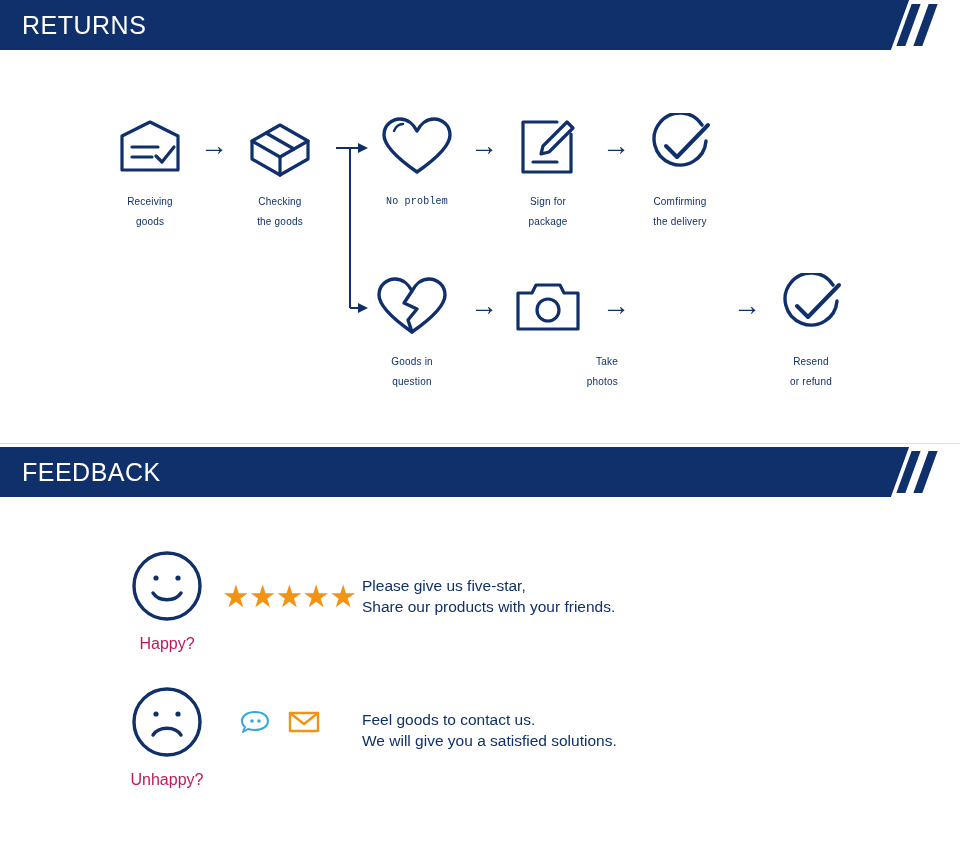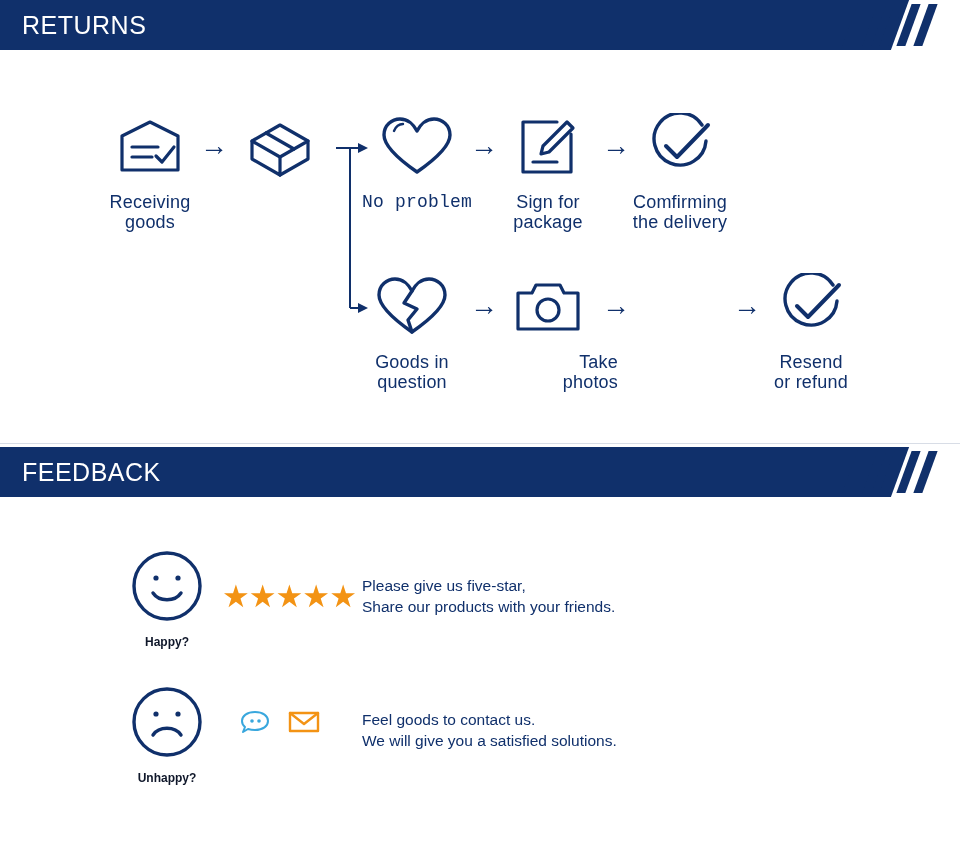--- a/index.html
+++ b/index.html
@@ -93,21 +93,21 @@
     width: 140px;
   }
   .node .art {
     height: 78px;
     display: flex;
     align-items: center;
     justify-content: center;
   }
   .node .caption {
     margin-top: 6px;
-    font-size: 18px;
+    font-size: 10px;
     line-height: 20px;
     color: #10306b;
     letter-spacing: 0.2px;
   }
 
   .arrow {
     position: absolute;
     color: #10306b;
   }
 
@@ -117,23 +117,22 @@
     width: 960px;
     height: 355px;
   }
   .face-block {
     position: absolute;
     width: 150px;
     text-align: center;
   }
   .face-label {
     margin-top: 8px;
-    font-size: 12px;
-    color: #0f172a;
-    font-weight: bold;
+    font-size: 16px;
+    color: #be185d;
   }
   .stars {
     position: absolute;
     font-size: 31px;
     letter-spacing: -1px;
     color: #f39314;
     line-height: 1;
     white-space: nowrap;
   }
   .msg {
@@ -204,20 +203,24 @@
 
     <div class="node" style="left:210px; top:58px;">
       <div class="art">
         <svg width="80" height="64" viewBox="0 0 80 64" fill="none" stroke="#10306b" stroke-width="3.2" stroke-linecap="round" stroke-linejoin="round">
           <path d="M12 26 L40 10 L68 26 L40 42 Z"></path>
           <path d="M12 26 L12 44 L40 60 L40 42"></path>
           <path d="M68 26 L68 44 L40 60"></path>
           <path d="M26 18 L54 34"></path>
         </svg>
       </div>
+      <div class="caption">
+        <div>Checking</div>
+        <div>the goods</div>
+      </div>
     </div>
 
     <div class="node" style="left:347px; top:58px;font-family:Liberation Mono, monospace;">
       <div class="art">
         <svg width="78" height="66" viewBox="0 0 78 66" fill="none" stroke="#10306b" stroke-width="3.4" stroke-linecap="round" stroke-linejoin="round">
           <path d="M39 58 C 16 42, 6 30, 6 21 C 6 11, 14 5, 22 5 C 30 5, 36 11, 39 17 C 42 11, 48 5, 56 5 C 64 5, 72 11, 72 21 C 72 30, 62 42, 39 58 Z"></path>
           <path d="M16 17 C 18 12, 22 10, 25 10" stroke-width="2.4"></path>
         </svg>
       </div>
       <div class="caption">

